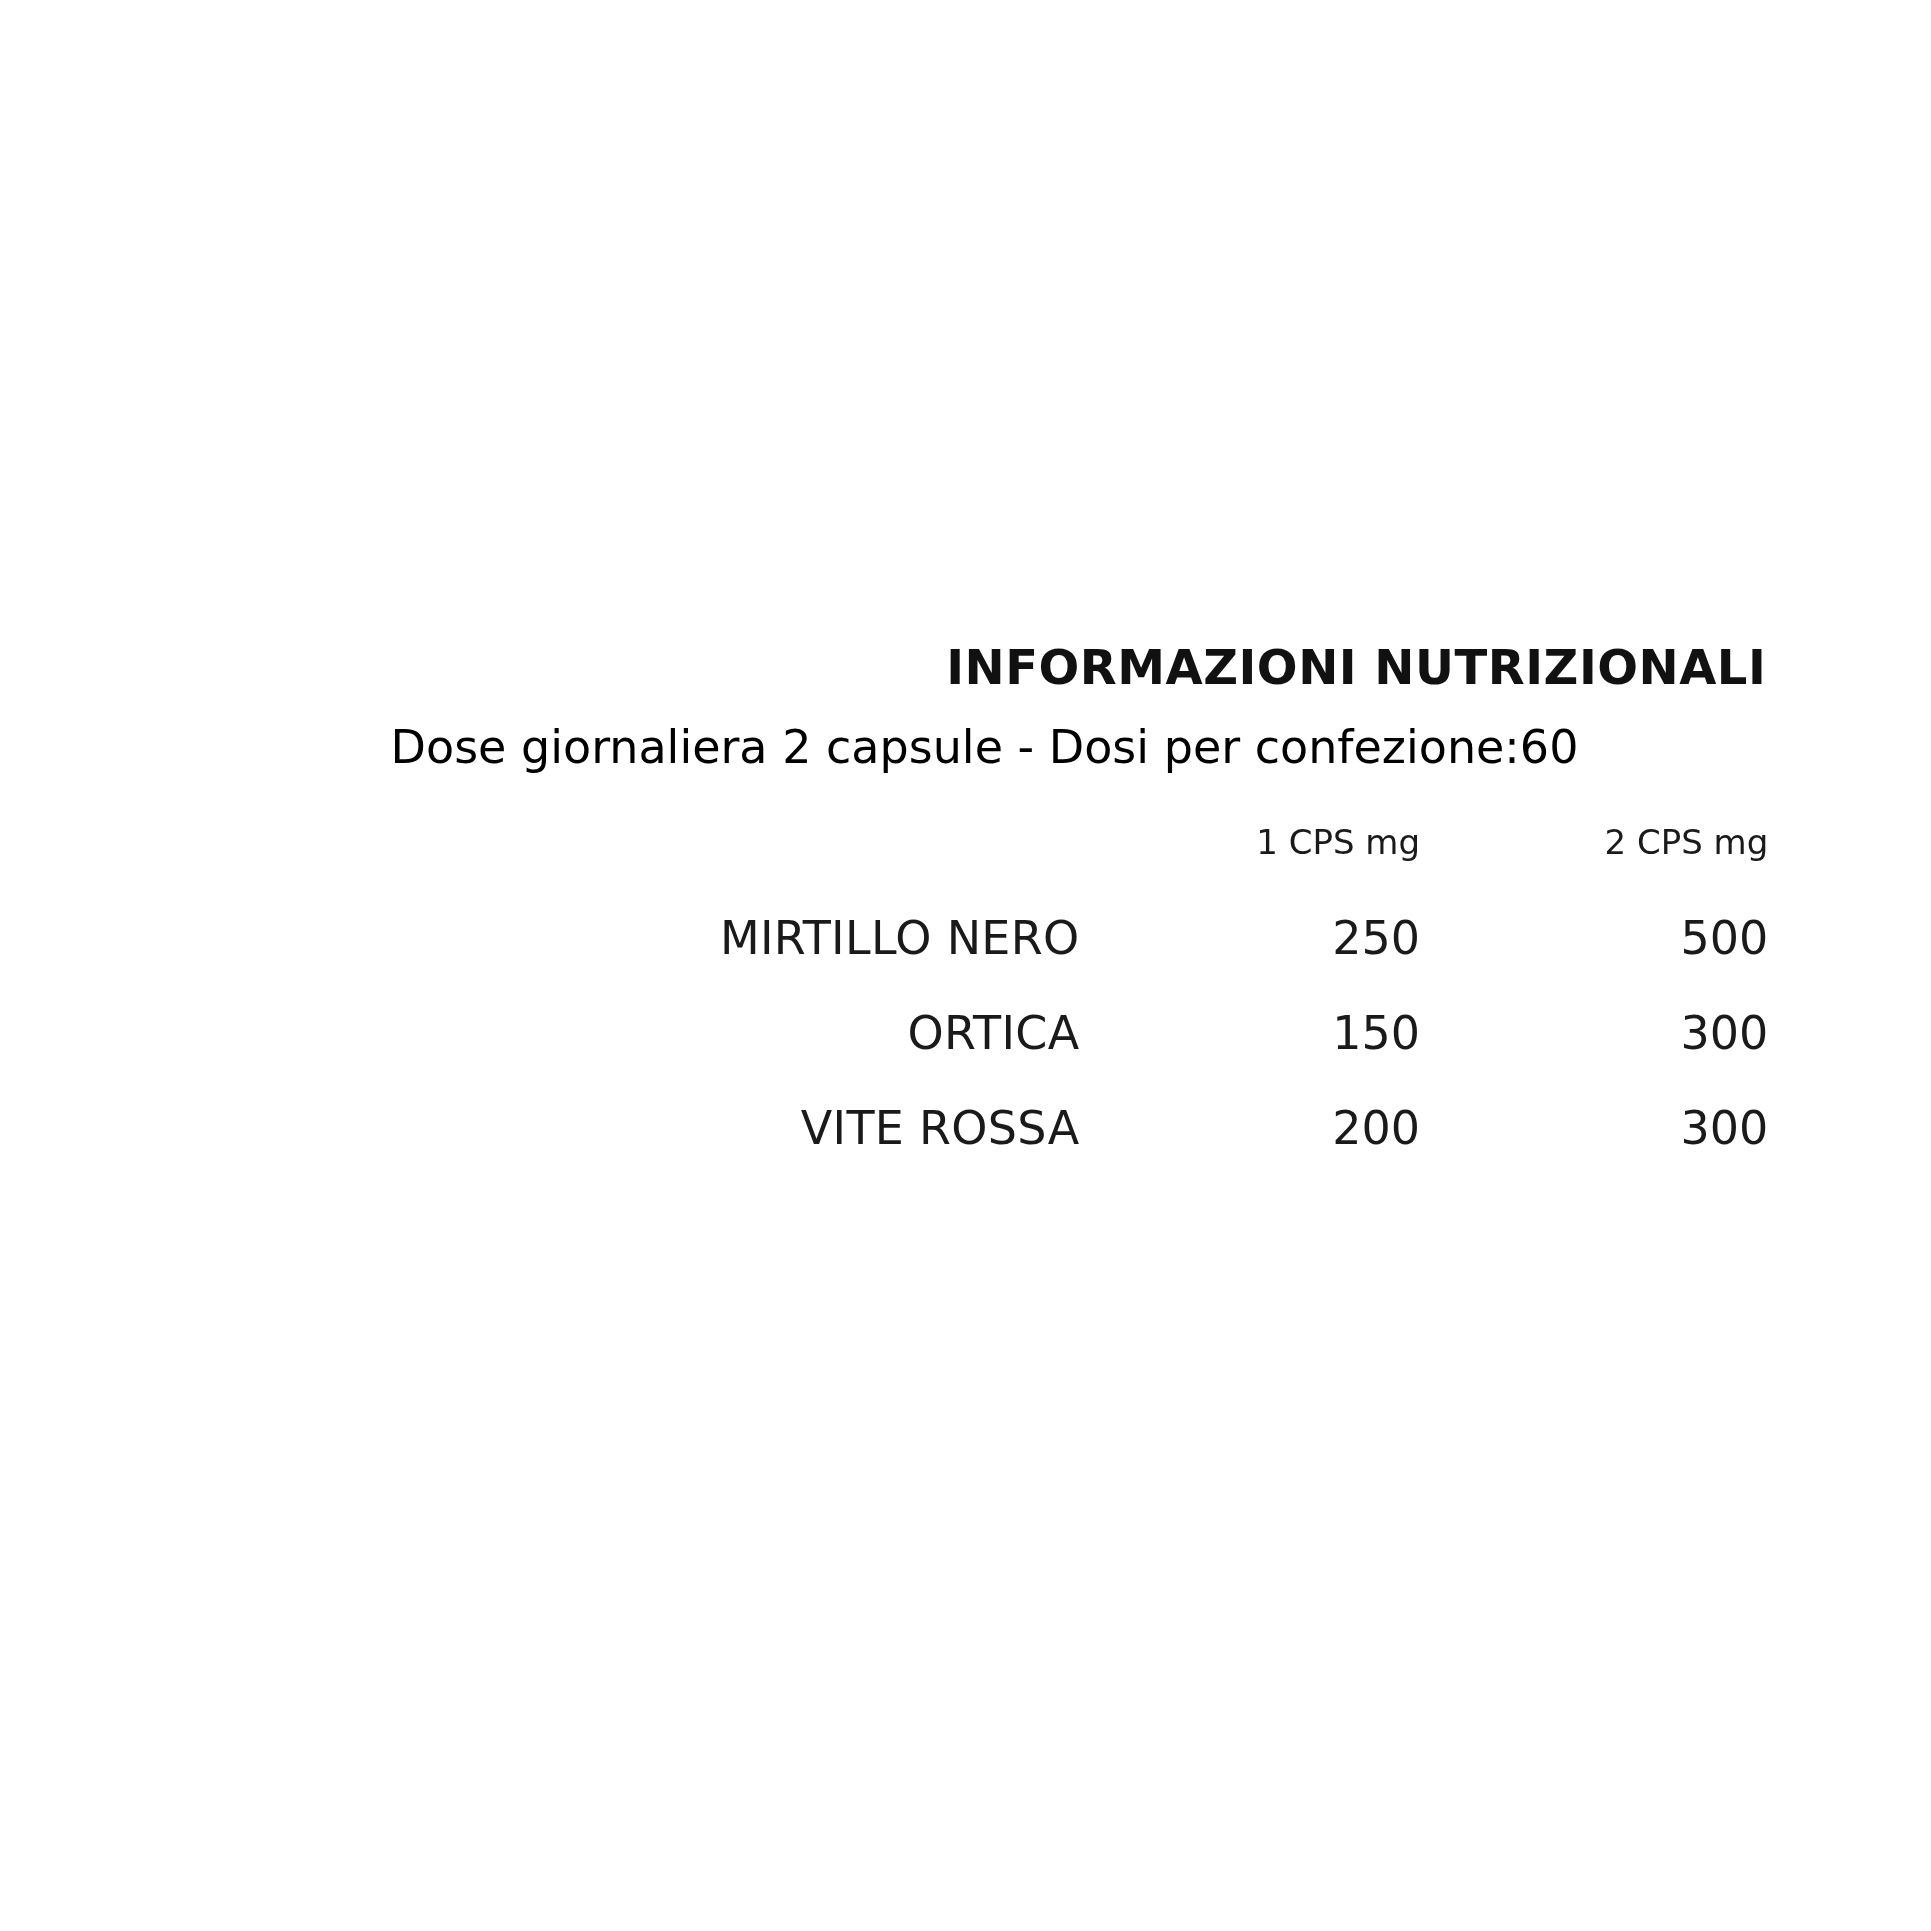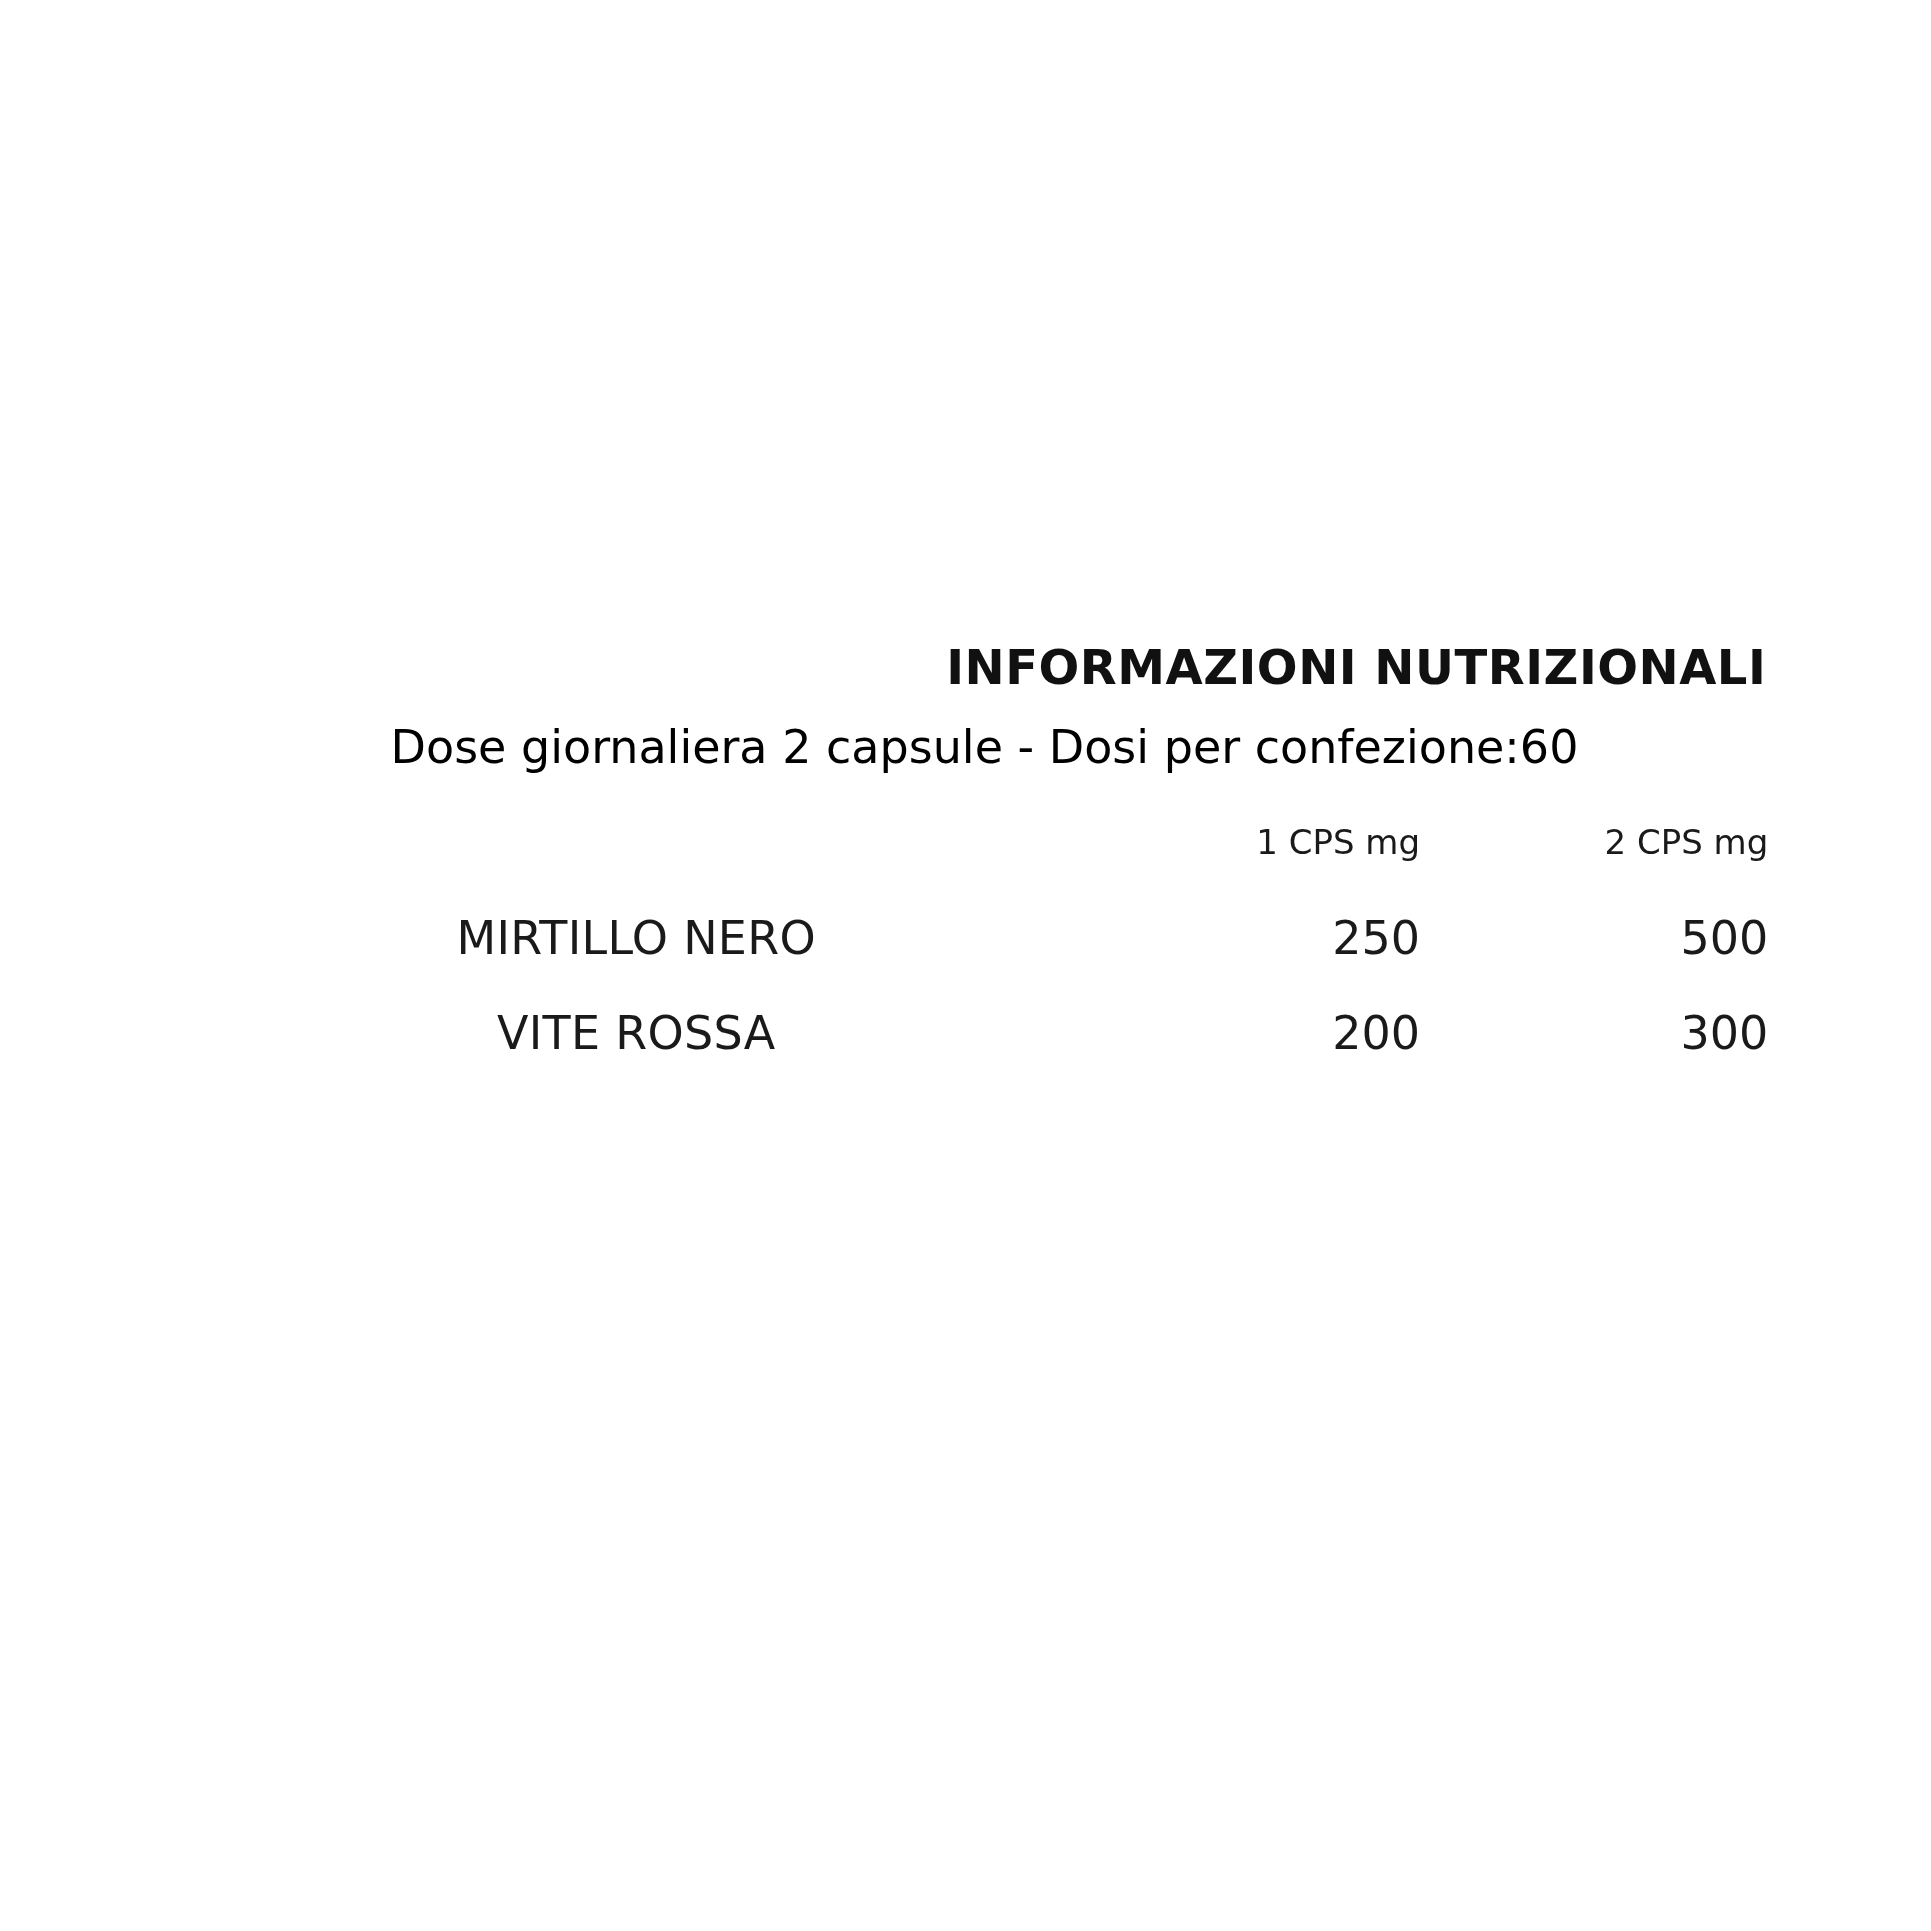--- a/index.html
+++ b/index.html
@@ -59,21 +59,21 @@
 
   .nutrition-table th,
   .nutrition-table td {
     font-weight: normal;
     font-size: 46px;
     color: #1a1a1a;
     padding: 0;
   }
 
   .col-name {
-    text-align: center;
+    text-align: right;
     width: 56%;
   }
 
   .col-val {
     text-align: right;
     width: 22%;
     padding-right: 7.7px !important;
   }
 
   .head-row th {
@@ -113,20 +113,25 @@
           <th class="col-val">2 CPS mg</th>
         </tr>
       </thead>
       <tbody>
         <tr class="data-row">
           <td class="col-name">MIRTILLO NERO</td>
           <td class="col-val">250</td>
           <td class="col-val">500</td>
         </tr>
         <tr class="data-row">
+          <td class="col-name">ORTICA</td>
+          <td class="col-val">150</td>
+          <td class="col-val">300</td>
+        </tr>
+        <tr class="data-row">
           <td class="col-name">VITE ROSSA</td>
           <td class="col-val">200</td>
           <td class="col-val">300</td>
         </tr>
       </tbody>
     </table>
 
   </div>
 </div>
 

